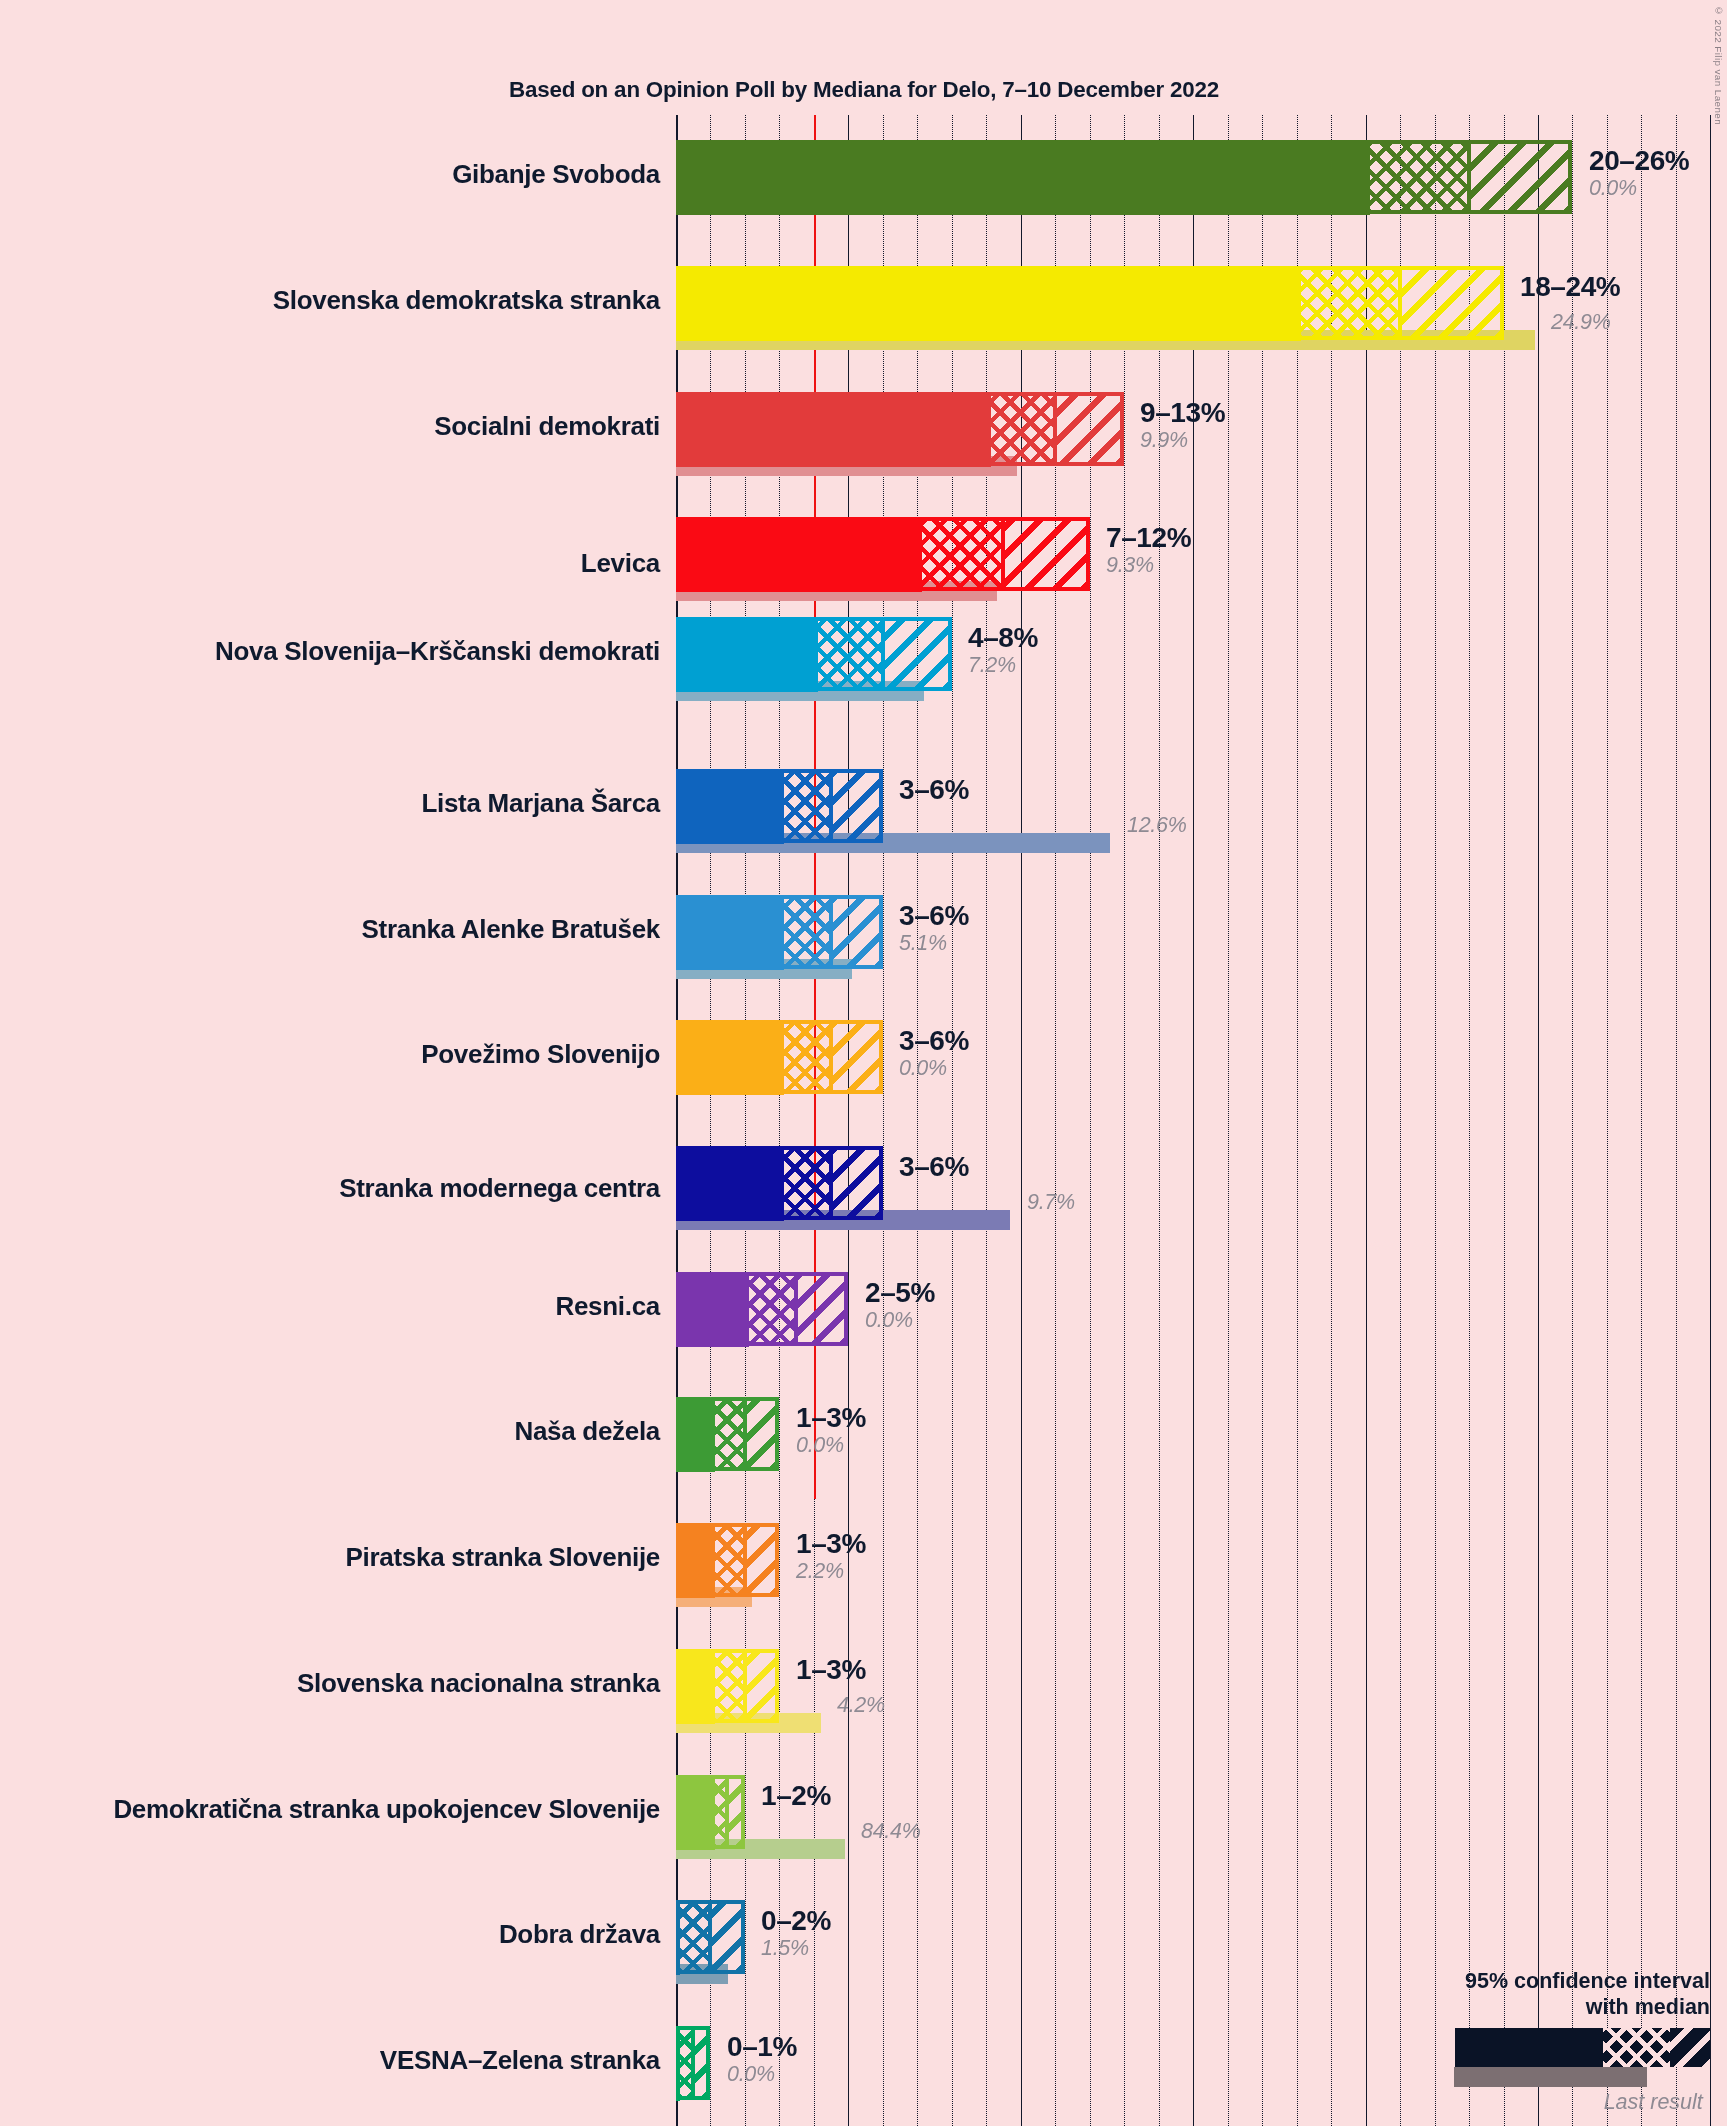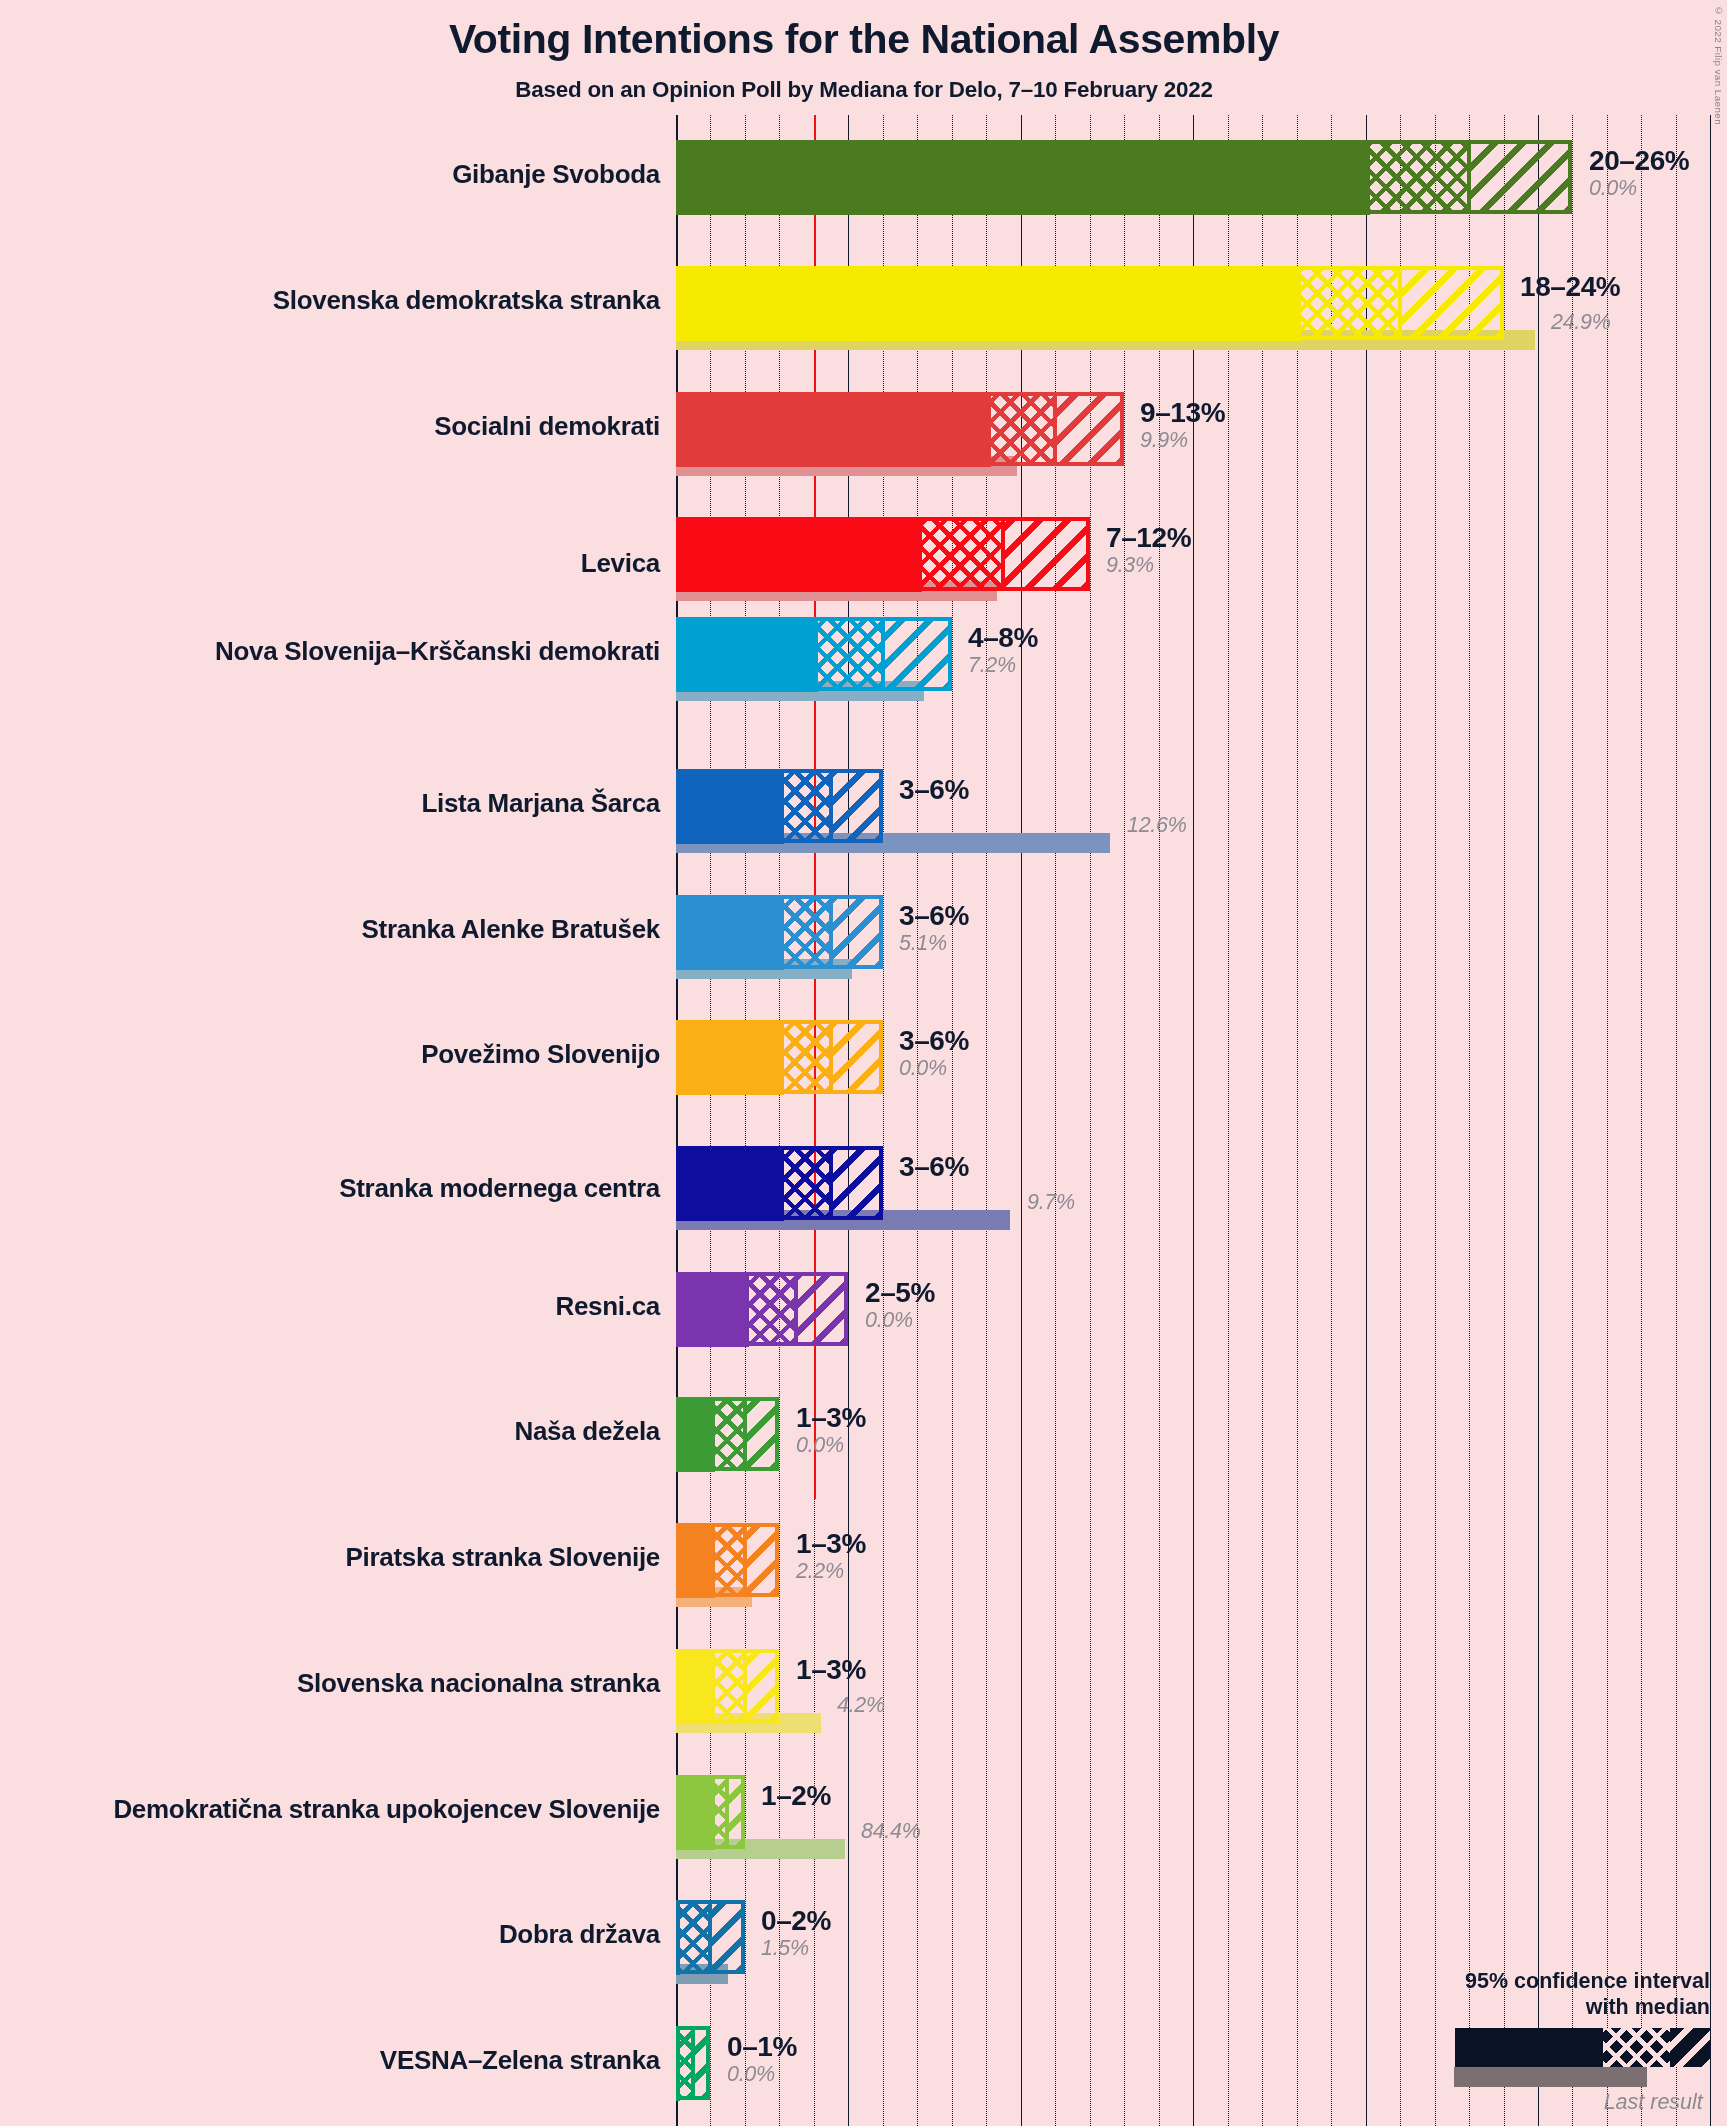--- a/index.html
+++ b/index.html
@@ -95,22 +95,21 @@
   .leg-last-label{
     font-size:21.5px;font-style:italic;color:#8E8A93;
     margin-top:3.6px;margin-right:7.2px;
   }
 </style>
 </head>
 <body>
 
 <div id="chart-root">
 
-  <div class="title">Voting Intentions for the National Assembly</div>
-  <div class="subtitle">Based on an Opinion Poll by Mediana for Delo, 7–10 February 2022</div>
+  <div class="subtitle">Based on an Opinion Poll by Mediana for Delo, 7–10 December 2022</div>
   <div class="copyright">© 2022 Filip van Laenen</div>
 
   <div id="plot">
     <div class="gridlayer" id="gridlayer">
         <div class="gline axis" style="left: 0px;"></div>
         <div class="gline minor" style="left: 34px;"></div>
         <div class="gline minor" style="left: 69px;"></div>
         <div class="gline minor" style="left: 103px;"></div>
         <div class="gline minor" style="left: 138px;"></div>
         <div class="gline" style="left: 172px;"></div>

